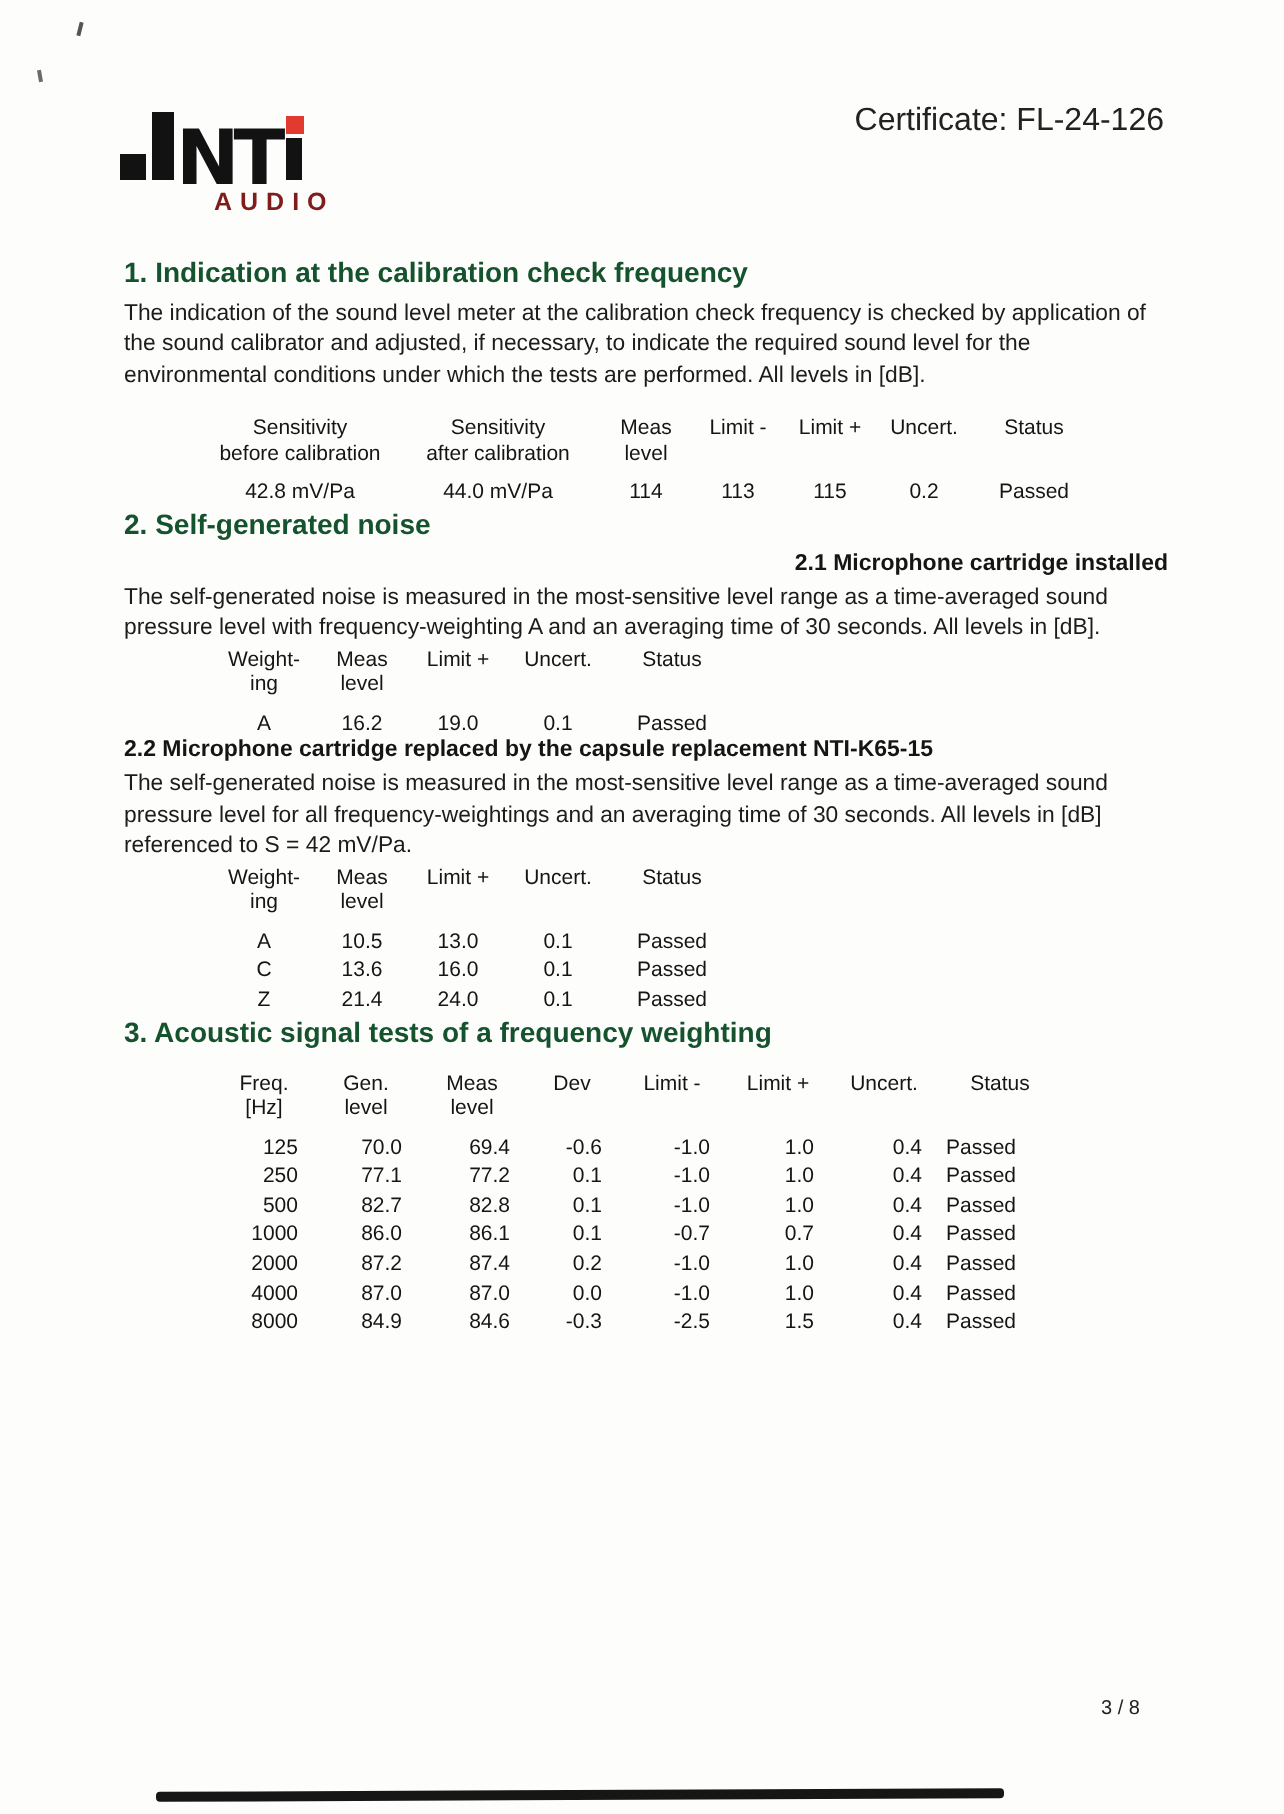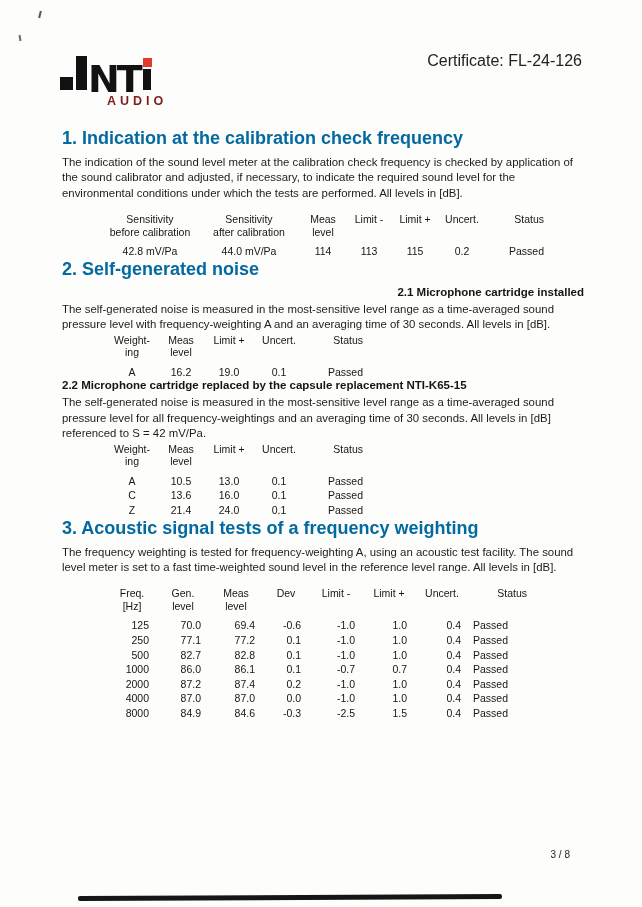--- a/index.html
+++ b/index.html
@@ -24,36 +24,36 @@
   .lg-bar { width:11px; height:34px; background:#121212; margin-right:1px; }
   .lg-nt { font-family:"DejaVu Sans", sans-serif; font-weight:900; font-size:38px; line-height:1;
            letter-spacing:-3px; color:#121212; margin-bottom:-8px; }
   .lg-i { display:flex; flex-direction:column; align-items:center; margin-left:3px; }
   .lg-i-dot { width:9px; height:9px; background:#e23a2e; margin-bottom:2px; }
   .lg-i-stem { width:8px; height:21px; background:#121212; }
   .lg-audio { margin:4px 0 0 47px; font-weight:bold; font-size:12.5px; letter-spacing:4px; color:#7f1d1d; }
 
   
   .content { position:absolute; top:128px; left:62px; width:522px; }
-  h1.sec { font-size:18px; font-weight:bold; margin:0 0 6px 0; color:#0369a1; }
+  h1.sec { font-size:14px; font-weight:bold; margin:0 0 6px 0; color:#14532d; }
   h2.sub { font-size:11.5px; font-weight:bold; margin:0 0 4px 0; color:#151515; }
   p.body { font-size:11.4px; line-height:1.35; margin:0; color:#1c1c1c; }
 
   .m-s2  { margin-top:26px; margin-bottom:14px; }
   .m-s21 { margin-top:0;text-align:right; }
   .m-s22 { margin-top:22px; }
   .m-s3  { margin-top:22px; }
 
   table { border-collapse:collapse; font-size:10.5px; color:#151515; }
   td { padding:0 2px; vertical-align:top; }
   thead td { text-align:center; line-height:1.2; }
   thead td div { line-height:1.2; }
   tbody td { text-align:center; line-height:1.15; padding-top:1px; padding-bottom:1.5px; }
   tbody tr:first-child td { padding-top:7px; }
-  td:last-child, .t3 td:last-child { text-align:right; padding-left:4px; }
+  td:last-child, .t3 td:last-child { text-align:center; padding-left:4px; }
 
   .tblwrap1 { margin:12px 0 0 40px; }
   .tblwrap2 { margin:1px 0 0 45px; }
   .tblwrap3 { margin:12px 0 0 45px; }
 
   .t1 td:nth-child(1){width:92px} .t1 td:nth-child(2){width:98px}
   .t1 td:nth-child(3){width:42px} .t1 td:nth-child(4){width:42px}
   .t1 td:nth-child(5){width:42px} .t1 td:nth-child(6){width:44px}
   .t1 td:nth-child(7){width:54px}
 
@@ -226,21 +226,20 @@
               <td>21.4</td>
               <td>24.0</td>
               <td>0.1</td>
               <td>Passed</td>
             </tr>
           </tbody>
       </table>
     </div>
 
     <h1 class="sec m-s3">3. Acoustic signal tests of a frequency weighting</h1>
-    <p class="body">The frequency weighting is tested for frequency-weighting A, using an acoustic test facility. The sound level meter is set to a fast time-weighted sound level in the reference level range. All levels in [dB].</p>
 
     <div class="tblwrap3">
       <table class="t3">
         <thead>
             <tr>
               <td>
                 <div>Freq.</div>
                 <div>[Hz]</div>
               </td>
               <td>

